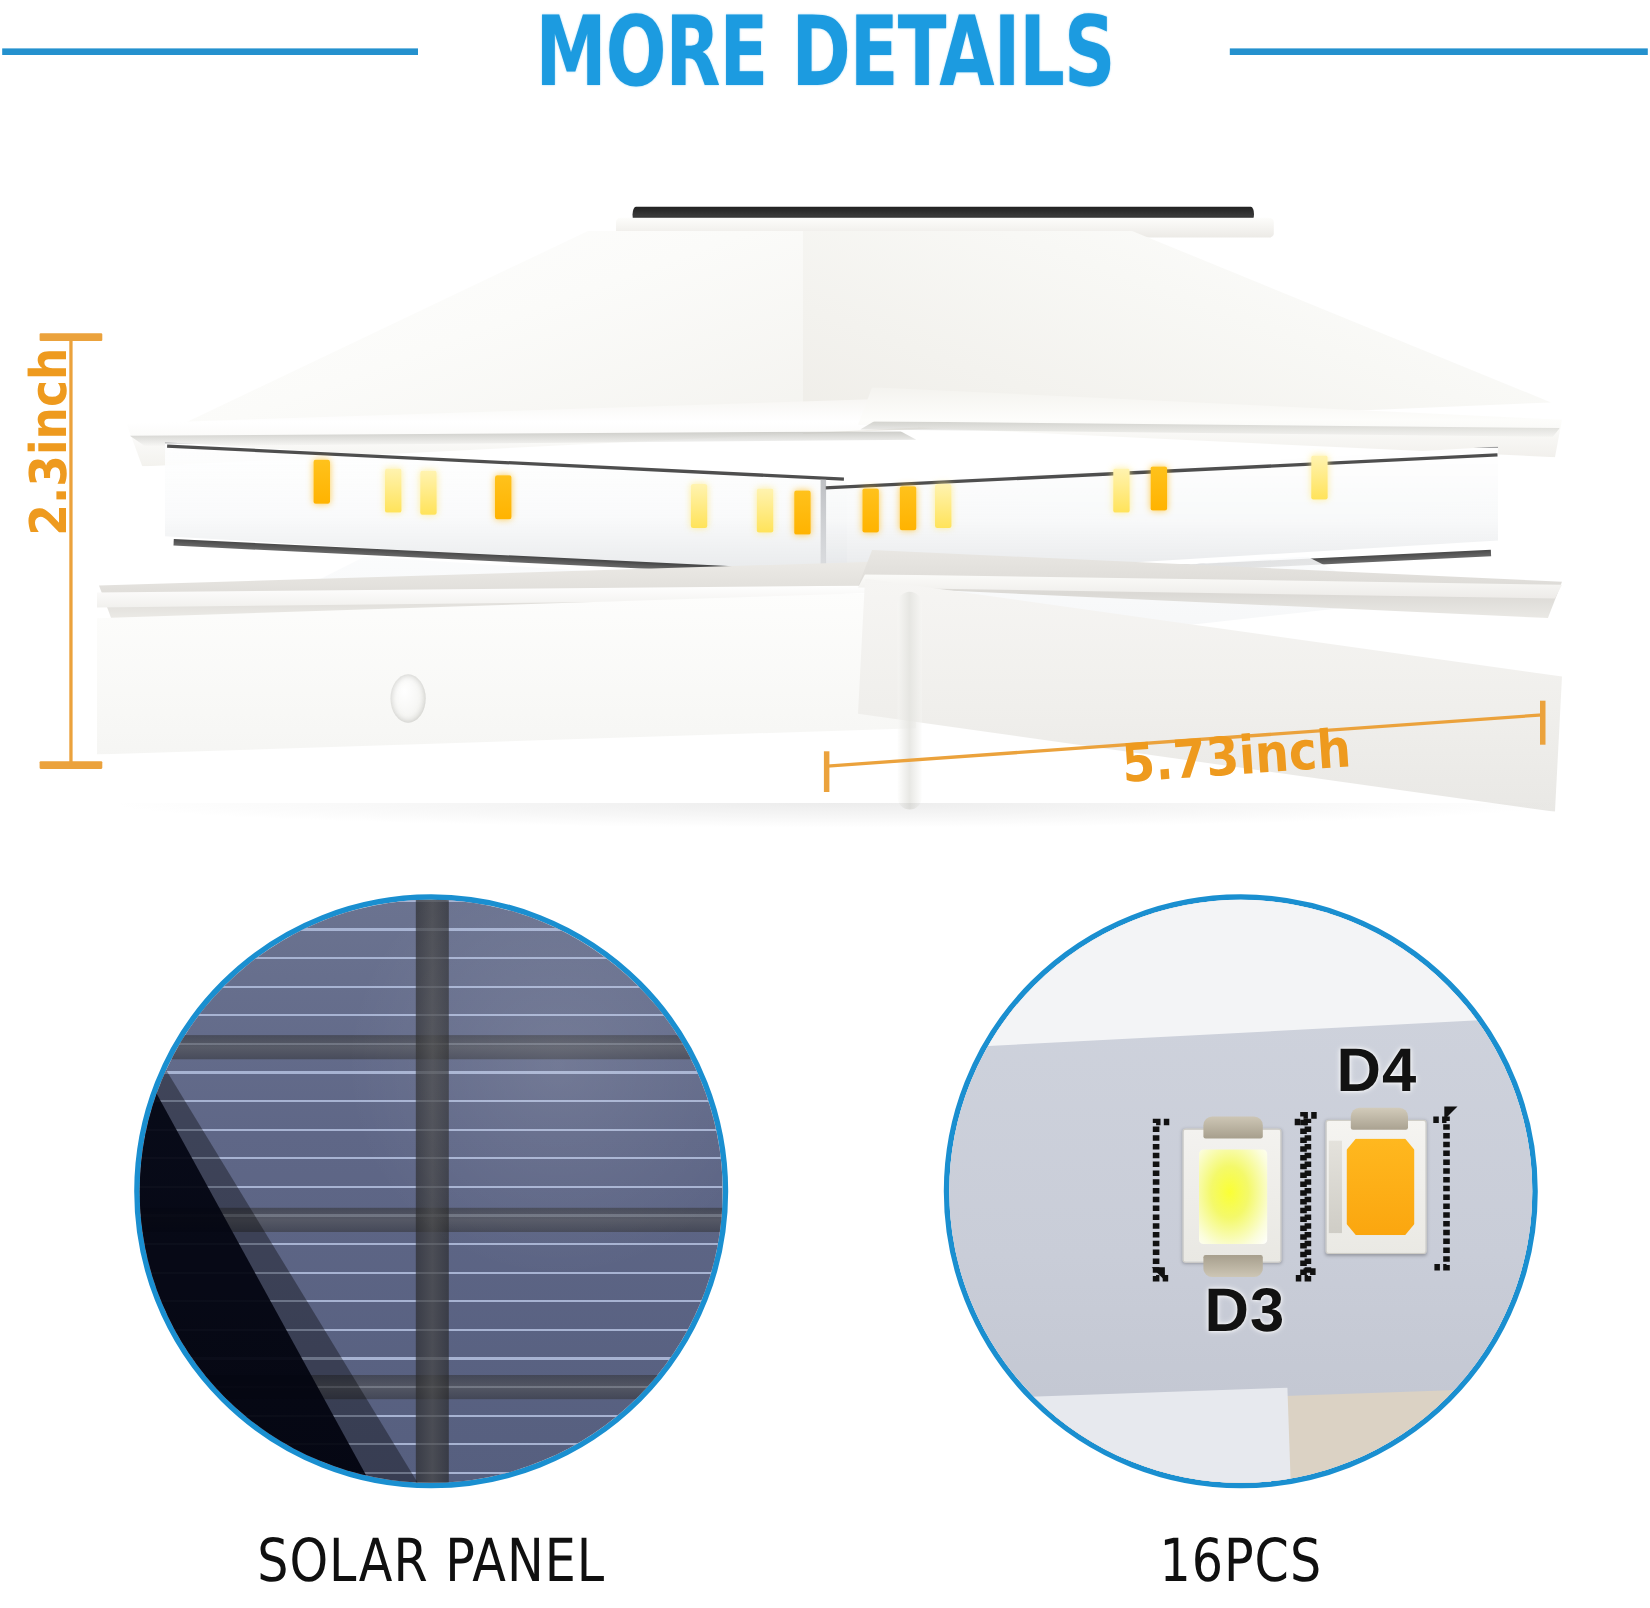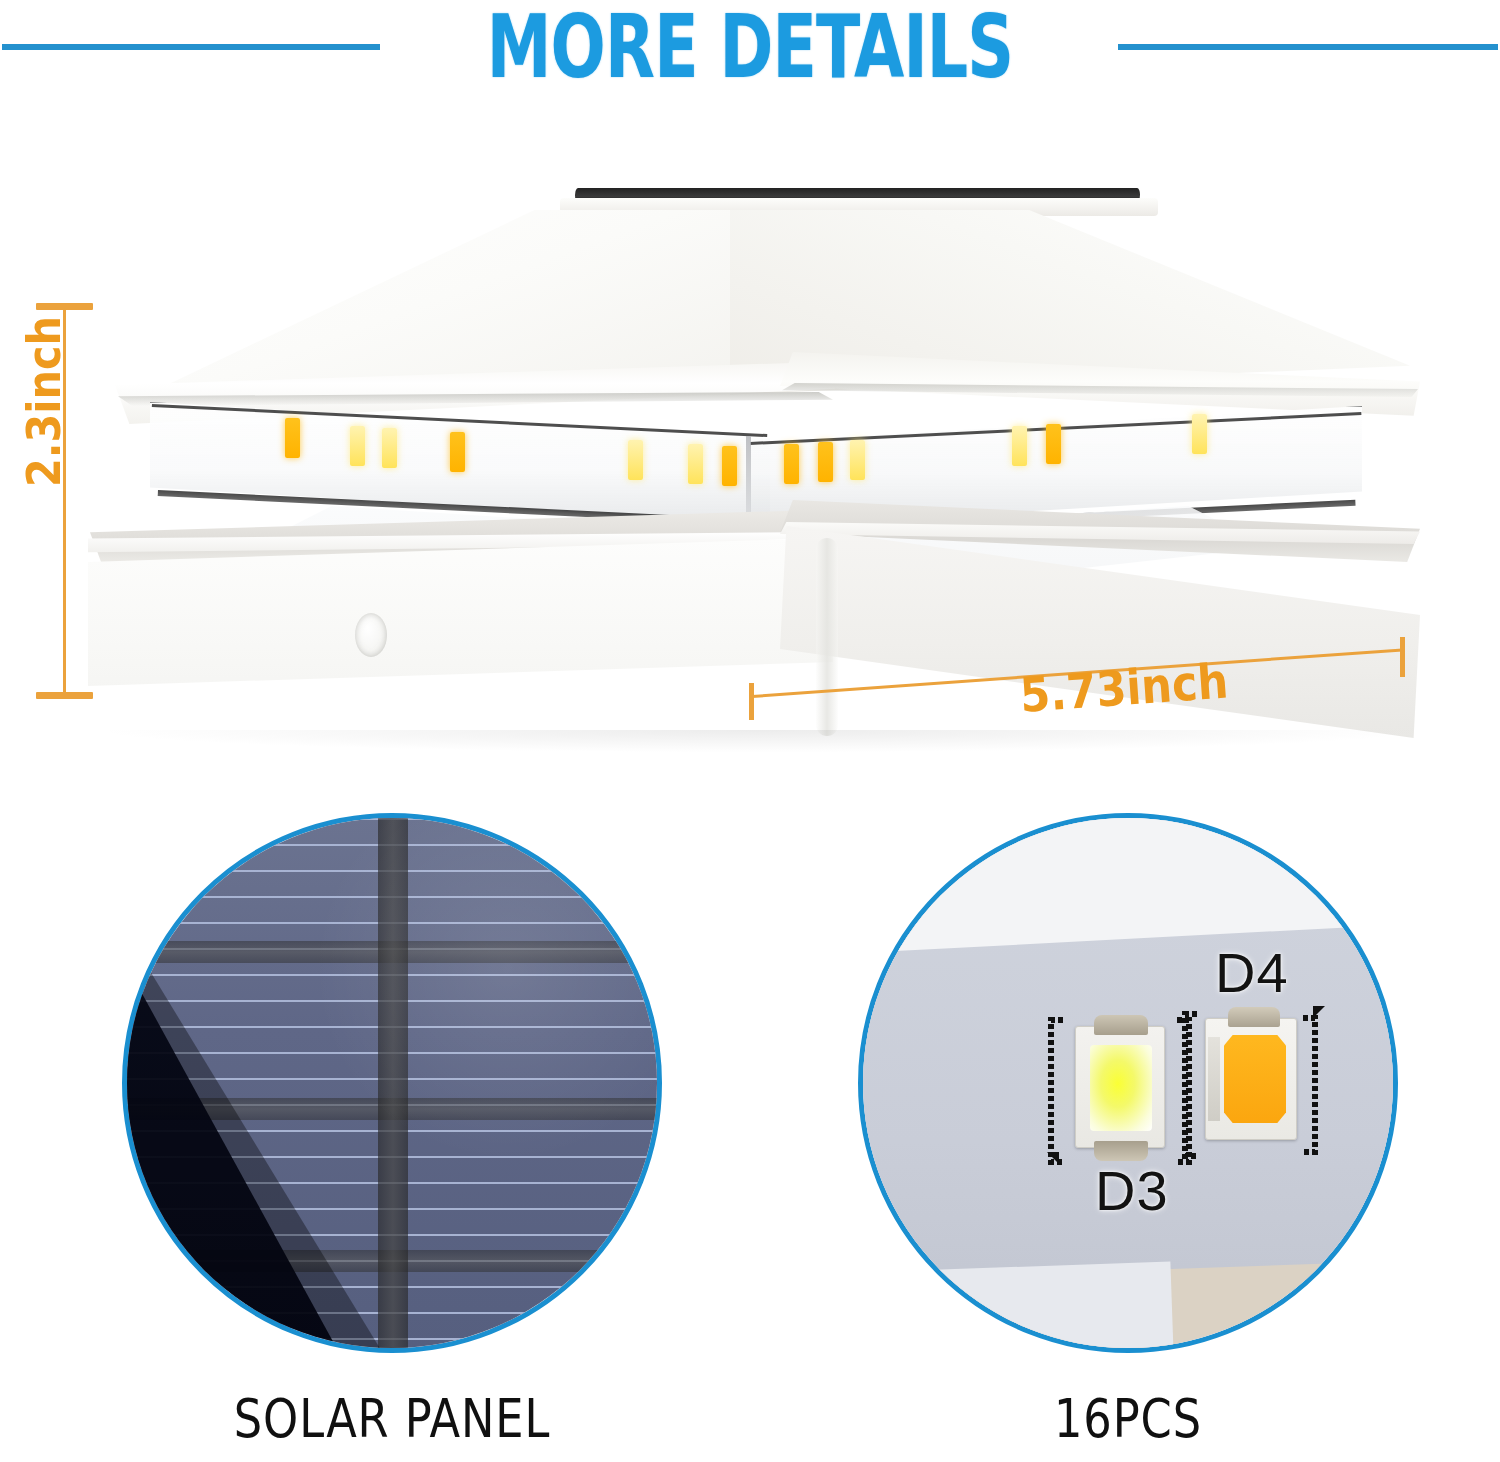--- a/index.html
+++ b/index.html
@@ -311,21 +311,21 @@
     position:absolute; left:2px; top:18px; width:12px; height:84px;
     background:linear-gradient(180deg,#e4e2dc,#cfcdc6);
   }
 
   .bracket{ position:absolute; }
   .bracket svg{ display:block; }
 
   .chip-label{
     position:absolute;
     font-family:"Liberation Sans","DejaVu Sans",sans-serif;
-    font-weight:400; font-size:56px; color:#121212;
+    font-weight:700; font-size:56px; color:#121212;
     text-shadow:0 0 3px rgba(255,255,255,.95), 0 0 6px rgba(255,255,255,.8);
     letter-spacing:1px;
   }
   #label-d3{ left:232px; top:340px; }
   #label-d4{ left:352px; top:122px; }
 
   
   .caption{
     position:absolute; top:592px; width:540px; text-align:center;
     font-family:"Liberation Sans Narrow","DejaVu Sans Condensed","Liberation Sans",sans-serif;

